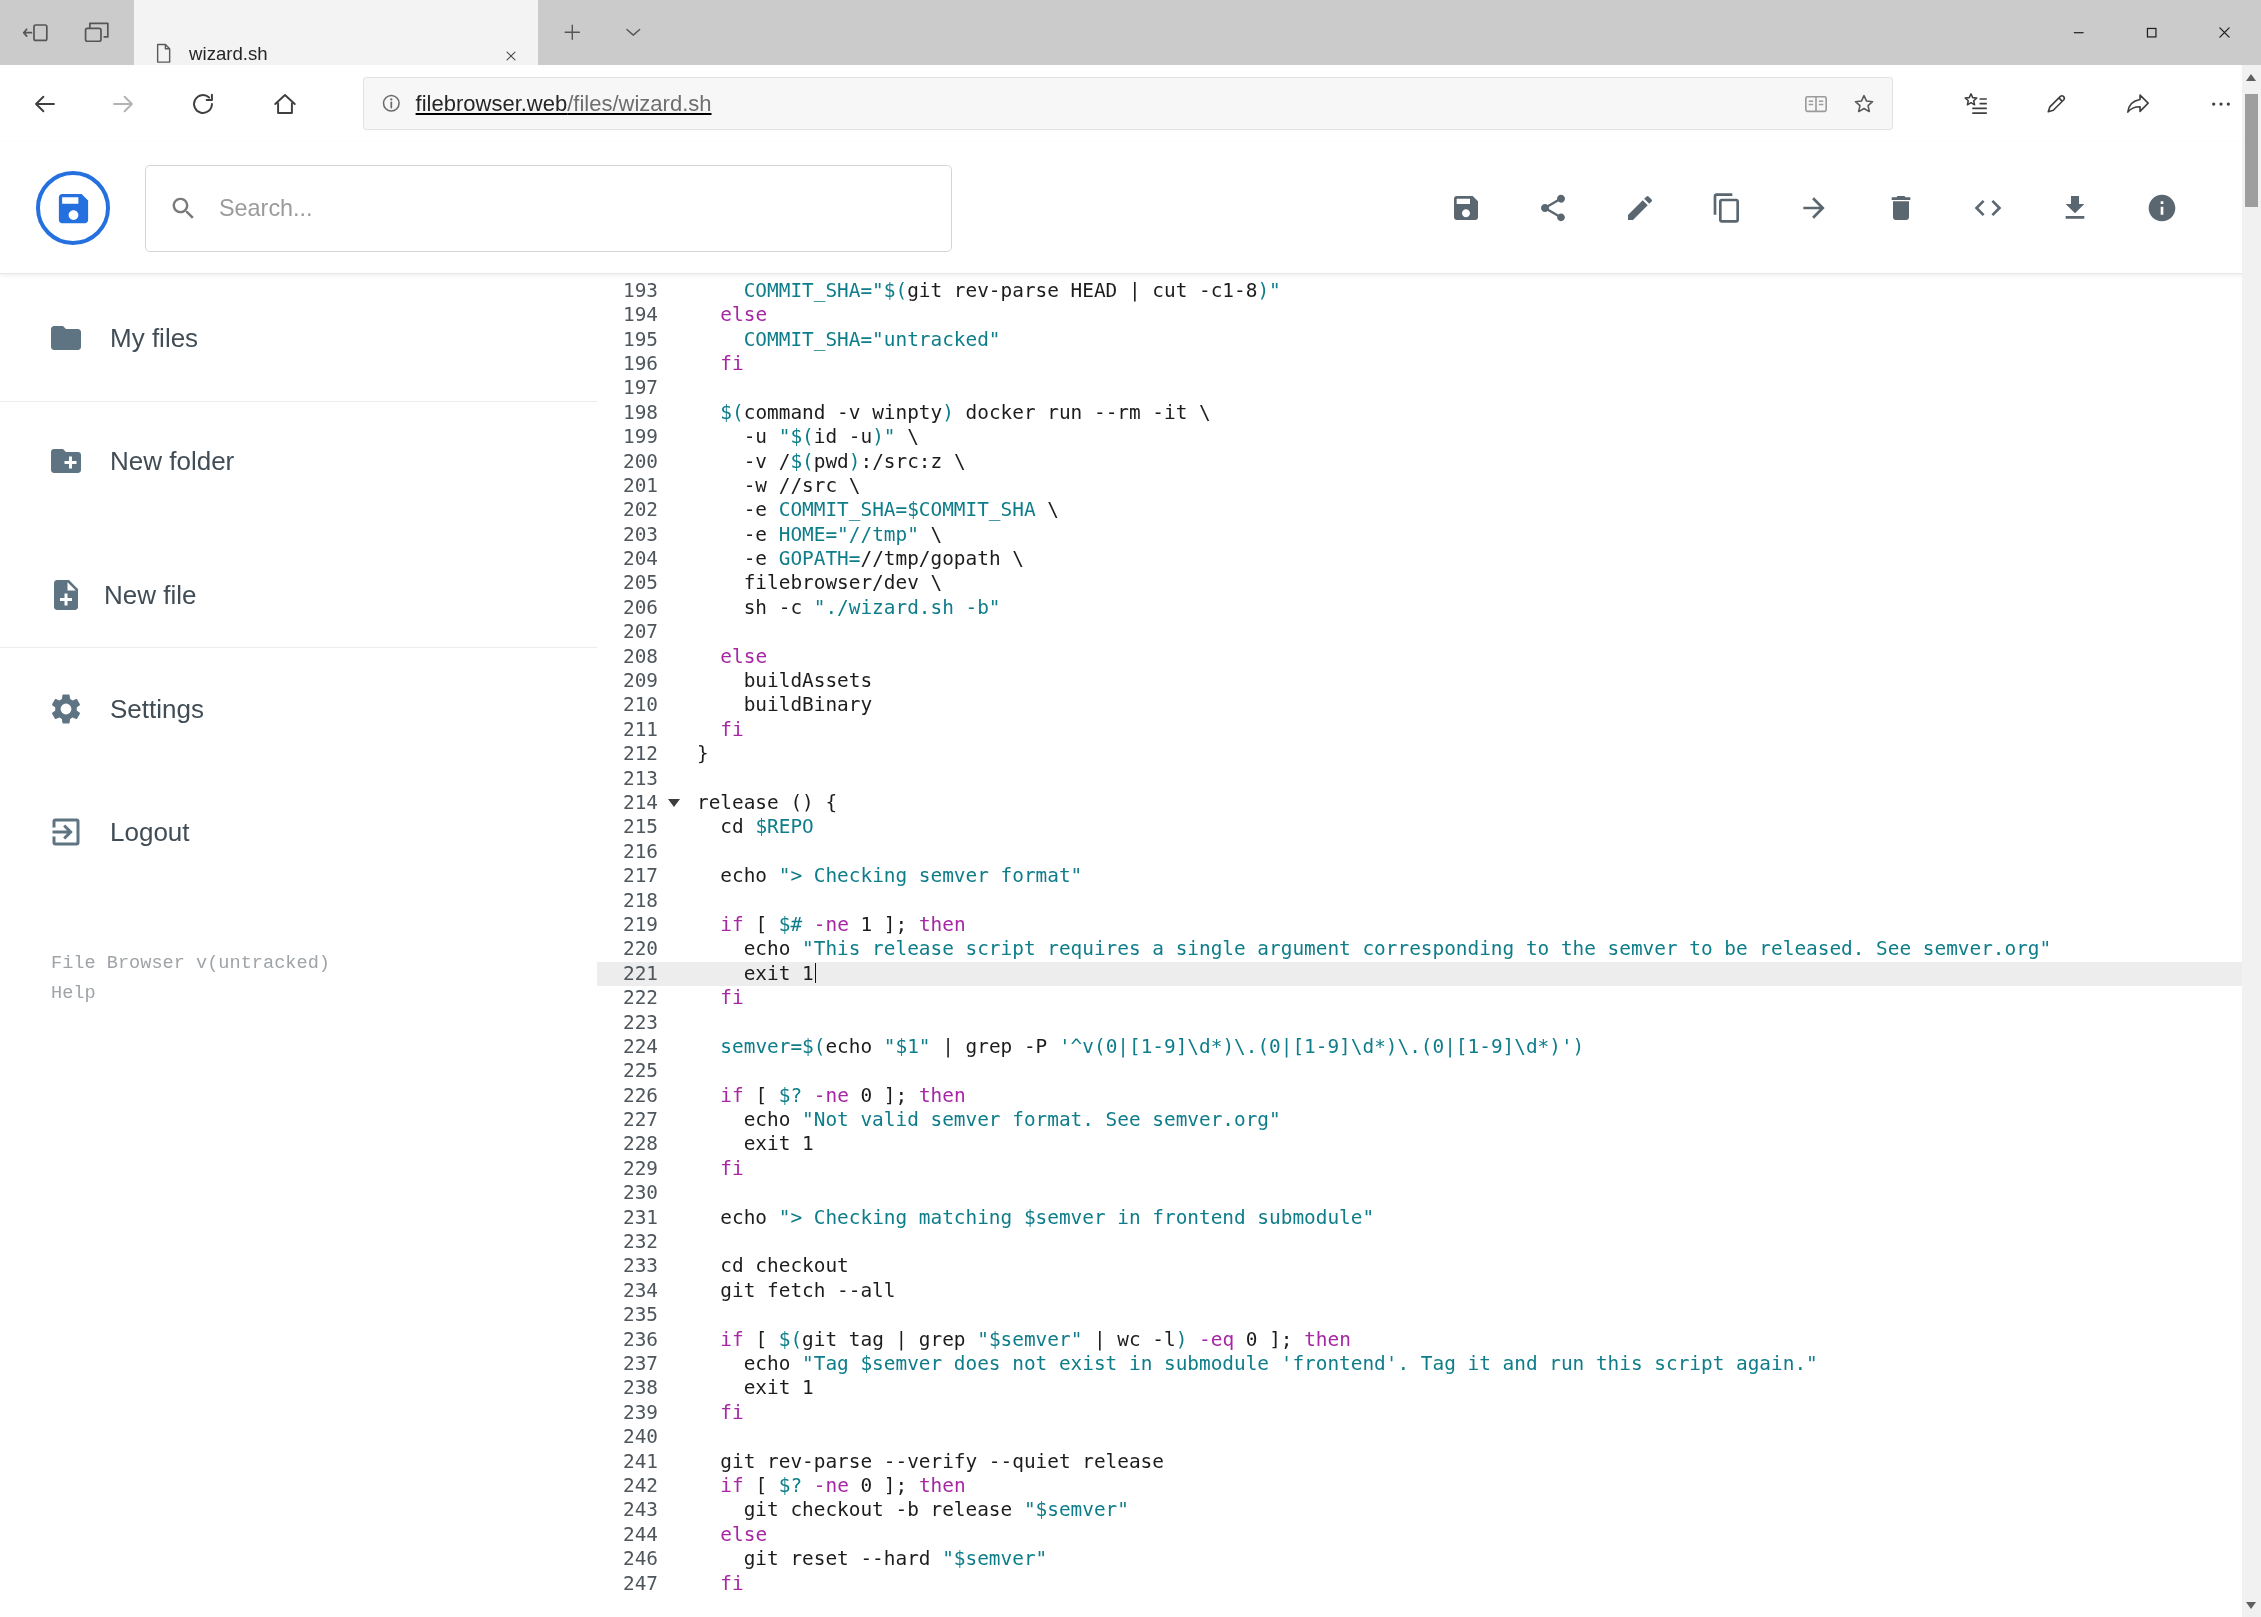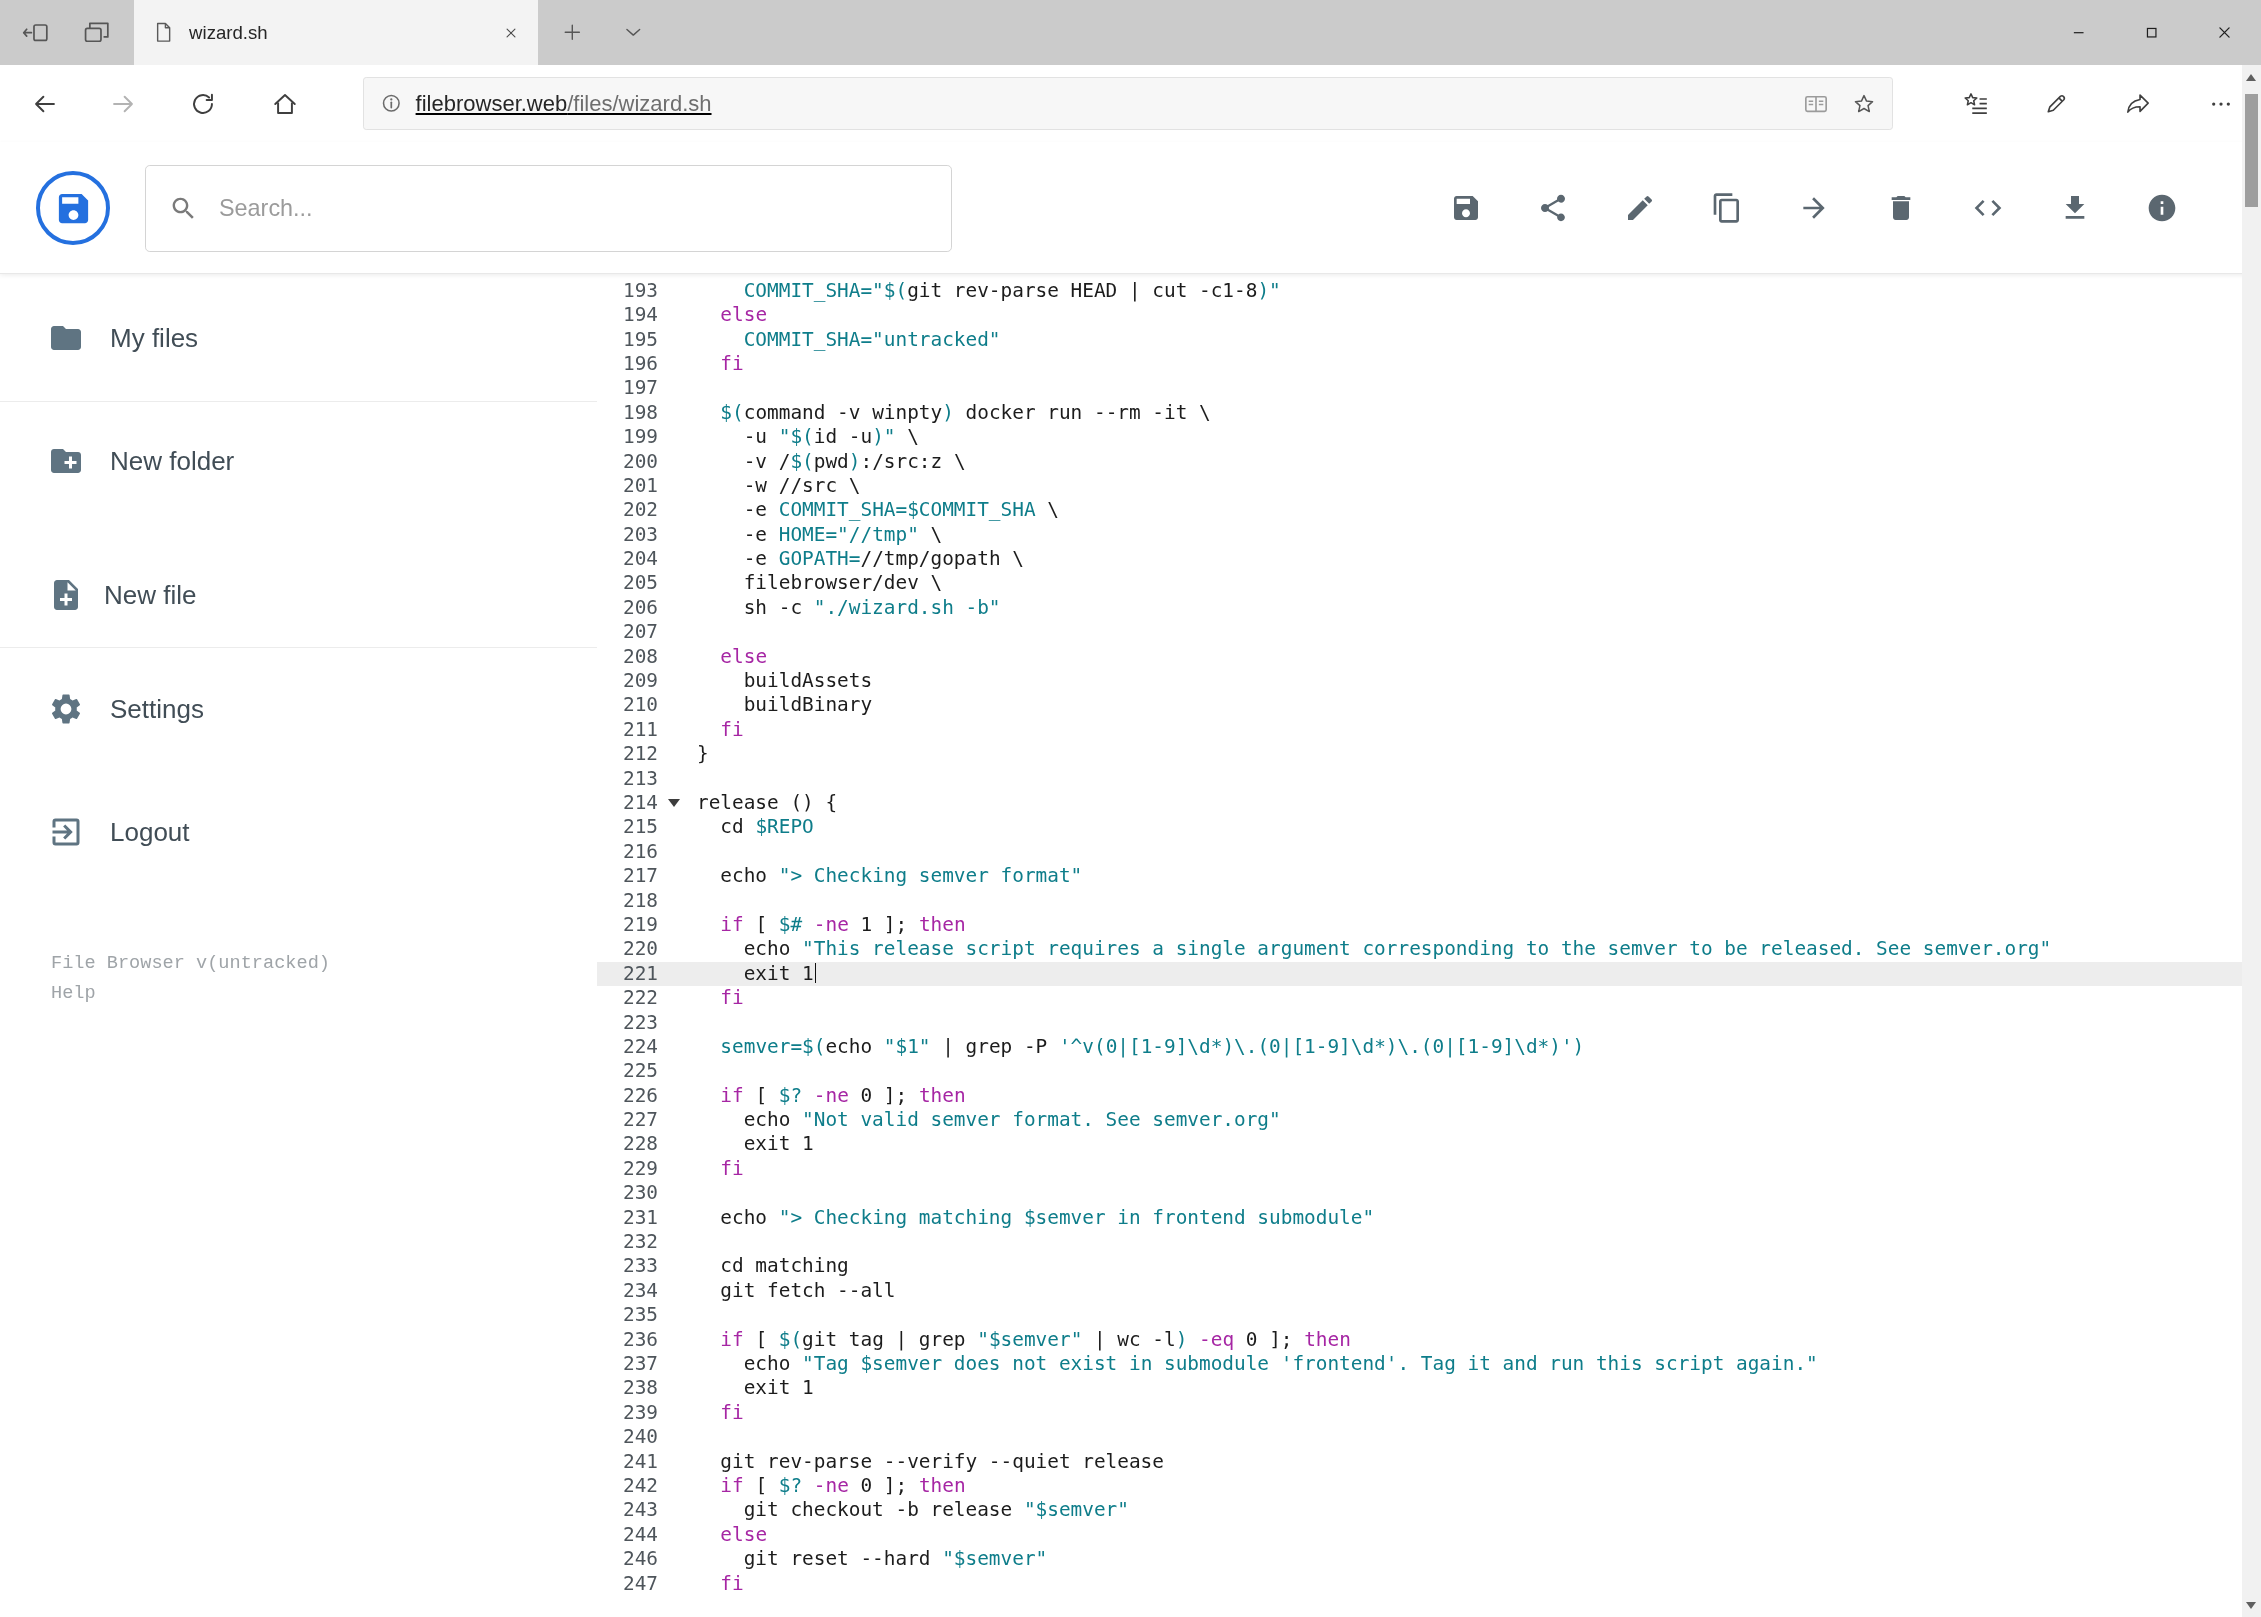--- a/index.html
+++ b/index.html
@@ -15,21 +15,21 @@
     background:#fff;font-family:"Liberation Sans",sans-serif;
     -webkit-font-smoothing:antialiased;
   }
   .icon svg{width:100%;height:100%;display:block;}
   .icon{display:inline-block;line-height:0;}
 
   
   .tabstrip{position:absolute;top:0;left:0;right:0;height:65px;background:#cbcbcb;}
   .tsb{position:absolute;top:0;height:65px;width:58px;display:flex;align-items:center;justify-content:center;color:#565656;cursor:default;}
   .tab{position:absolute;left:134px;top:0;width:404px;height:65px;background:#f3f3f3;
-       display:flex;align-items:center;padding:0 18px;}
+       display:flex;align-items:flex-end;padding:0 18px;}
   .tab-title{font-size:18.6px;color:#262626;margin-left:14.5px;flex:1;white-space:nowrap;overflow:hidden;}
   .winctl{position:absolute;right:0;top:0;height:65px;display:flex;}
   .winbtn{width:73px;height:65px;display:flex;align-items:center;justify-content:center;color:#1f1f1f;}
 
   
   .addressrow{position:absolute;top:65px;left:0;right:0;height:78px;background:#fff;border-bottom:0.8px solid #e3e3e3;}
   .navbtn{position:absolute;top:10.5px;width:57px;height:57px;display:flex;align-items:center;justify-content:center;color:#3f3f3f;}
   .urlbox{position:absolute;left:363px;top:12px;width:1530px;height:53px;background:#f7f7f7;
           border:0.8px solid #e2e2e2;border-radius:3.2px;display:flex;align-items:center;padding:0 16px;text-decoration:underline;}
   .url{font-size:22px;margin-left:13px;white-space:nowrap;}
@@ -412,21 +412,21 @@
       <div class="crow"><div class="gut">223</div><div class="foldcol"></div><div class="cline"></div></div>
       <div class="crow"><div class="gut">224</div><div class="foldcol"></div><div class="cline"><span class="tk-x">  </span><span class="tk-s">semver=$(</span><span class="tk-x">echo </span><span class="tk-s">"$1"</span><span class="tk-x"> | grep -P </span><span class="tk-s">'^v(0|[1-9]\d*)\.(0|[1-9]\d*)\.(0|[1-9]\d*)'</span><span class="tk-s">)</span></div></div>
       <div class="crow"><div class="gut">225</div><div class="foldcol"></div><div class="cline"></div></div>
       <div class="crow"><div class="gut">226</div><div class="foldcol"></div><div class="cline"><span class="tk-x">  </span><span class="tk-k">if</span><span class="tk-x"> [ </span><span class="tk-s">$?</span><span class="tk-x"> </span><span class="tk-k">-ne</span><span class="tk-x"> 0 ]; </span><span class="tk-k">then</span></div></div>
       <div class="crow"><div class="gut">227</div><div class="foldcol"></div><div class="cline"><span class="tk-x">    echo </span><span class="tk-s">"Not valid semver format. See semver.org"</span></div></div>
       <div class="crow"><div class="gut">228</div><div class="foldcol"></div><div class="cline"><span class="tk-x">    exit 1</span></div></div>
       <div class="crow"><div class="gut">229</div><div class="foldcol"></div><div class="cline"><span class="tk-x">  </span><span class="tk-k">fi</span></div></div>
       <div class="crow"><div class="gut">230</div><div class="foldcol"></div><div class="cline"></div></div>
       <div class="crow"><div class="gut">231</div><div class="foldcol"></div><div class="cline"><span class="tk-x">  echo </span><span class="tk-s">"&gt; Checking matching $semver in frontend submodule"</span></div></div>
       <div class="crow"><div class="gut">232</div><div class="foldcol"></div><div class="cline"></div></div>
-      <div class="crow"><div class="gut">233</div><div class="foldcol"></div><div class="cline"><span class="tk-x">  cd matching</span></div></div>
+      <div class="crow"><div class="gut">233</div><div class="foldcol"></div><div class="cline"><span class="tk-x">  cd checkout</span></div></div>
       <div class="crow"><div class="gut">234</div><div class="foldcol"></div><div class="cline"><span class="tk-x">  git fetch --all</span></div></div>
       <div class="crow"><div class="gut">235</div><div class="foldcol"></div><div class="cline"></div></div>
       <div class="crow"><div class="gut">236</div><div class="foldcol"></div><div class="cline"><span class="tk-x">  </span><span class="tk-k">if</span><span class="tk-x"> [ </span><span class="tk-s">$(</span><span class="tk-x">git tag | grep </span><span class="tk-s">"$semver"</span><span class="tk-x"> | wc -l</span><span class="tk-s">)</span><span class="tk-x"> </span><span class="tk-k">-eq</span><span class="tk-x"> 0 ]; </span><span class="tk-k">then</span></div></div>
       <div class="crow"><div class="gut">237</div><div class="foldcol"></div><div class="cline"><span class="tk-x">    echo </span><span class="tk-s">"Tag $semver does not exist in submodule 'frontend'. Tag it and run this script again."</span></div></div>
       <div class="crow"><div class="gut">238</div><div class="foldcol"></div><div class="cline"><span class="tk-x">    exit 1</span></div></div>
       <div class="crow"><div class="gut">239</div><div class="foldcol"></div><div class="cline"><span class="tk-x">  </span><span class="tk-k">fi</span></div></div>
       <div class="crow"><div class="gut">240</div><div class="foldcol"></div><div class="cline"></div></div>
       <div class="crow"><div class="gut">241</div><div class="foldcol"></div><div class="cline"><span class="tk-x">  git rev-parse --verify --quiet release</span></div></div>
       <div class="crow"><div class="gut">242</div><div class="foldcol"></div><div class="cline"><span class="tk-x">  </span><span class="tk-k">if</span><span class="tk-x"> [ </span><span class="tk-s">$?</span><span class="tk-x"> </span><span class="tk-k">-ne</span><span class="tk-x"> 0 ]; </span><span class="tk-k">then</span></div></div>
       <div class="crow"><div class="gut">243</div><div class="foldcol"></div><div class="cline"><span class="tk-x">    git checkout -b release </span><span class="tk-s">"$semver"</span></div></div>

